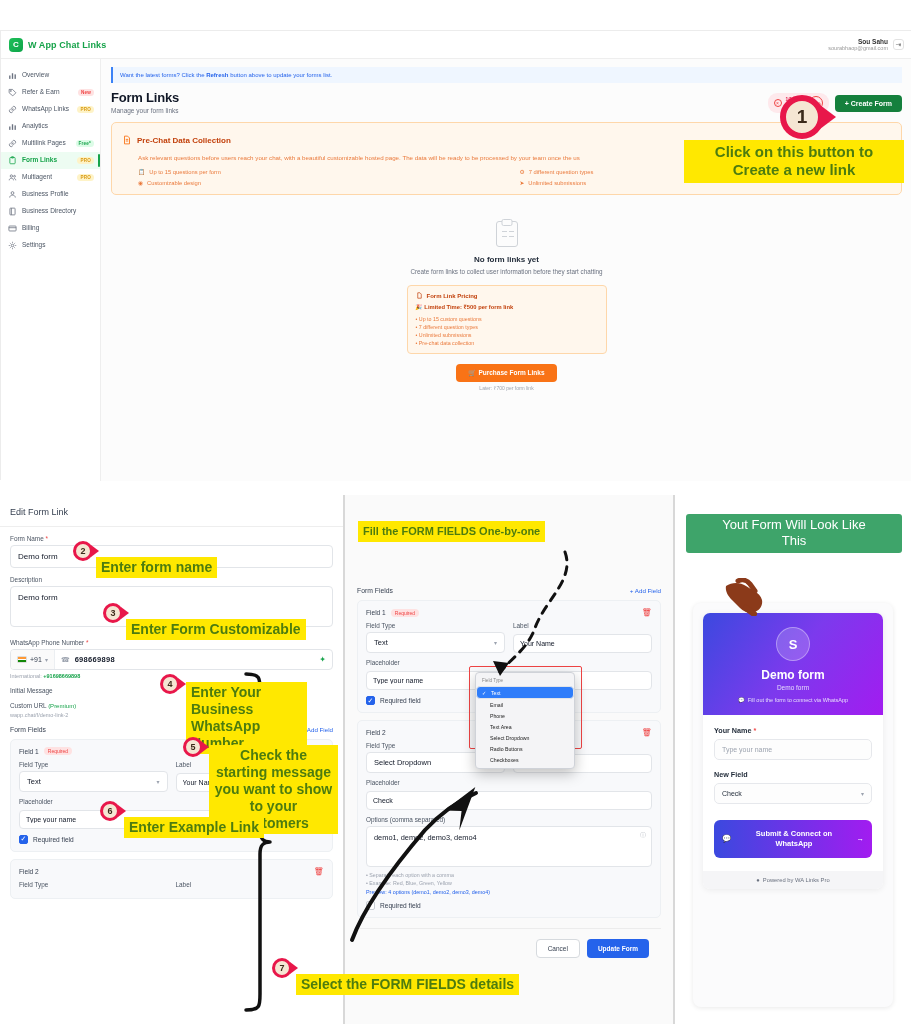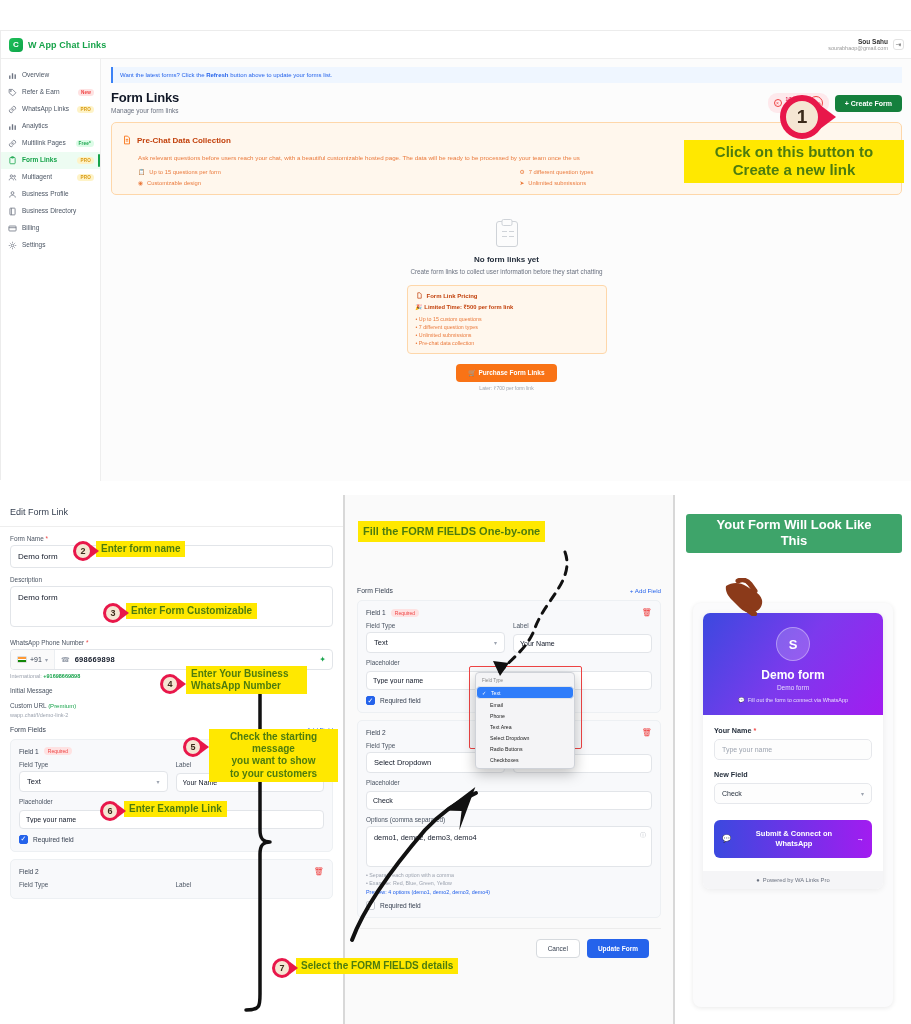--- a/index.html
+++ b/index.html
@@ -198,33 +198,33 @@
      font-size:7.5px; font-weight:bold; text-align:center; line-height:1.3; }
   .pv-submit .mid { flex:1; }
   .pv-foot { background:#f5f5f7; padding:6px; text-align:center; font-size:5.8px; color:#6b7280;
      display:flex; align-items:center; justify-content:center; gap:3px; }
 
   
   .hl { position:absolute; background:#ffe800; color:#4d7c0f; font-weight:bold;
      line-height:1.22; padding:2px 5px; z-index:60; }
   .hl.big { font-size:15px; padding:3px 7px; }
   .hl.mid { font-size:11px; }
-  .hl.sm { font-size:10px; }
+  .hl.sm { font-size:14px;margin-top:16px; }
   .step { position:absolute; z-index:61; width:20px; height:20px; }
   .step .circ { width:20px; height:20px; border-radius:50%; background:#f5e6d3;
      border:3px solid #e8174a; color:#3b2a1a; font-size:9px; font-weight:bold;
      display:flex; align-items:center; justify-content:center; }
   .step .tail { position:absolute; right:-6px; top:4px; width:0; height:0;
      border-top:6px solid transparent; border-bottom:6px solid transparent;
      border-left:8px solid #e8174a; }
   .step.lg { width:44px; height:44px; }
   .step.lg .circ { width:44px; height:44px; border-width:6px; font-size:19px; }
   .step.lg .tail { right:-12px; top:10px; border-top:12px solid transparent;
      border-bottom:12px solid transparent; border-left:16px solid #e8174a; }
-  .greenbox { position:absolute; background:#3ea46a; color:#fff; font-weight:bold;
+  .greenbox { position:absolute; background:#3ea46a; color:#fff; font-weight:normal;
      font-size:13px; padding:3px 14px; line-height:1.25; z-index:60; }
   svg.ann { position:absolute; z-index:55; overflow:visible; pointer-events:none; }
   .pointer-hand { position:absolute; z-index:62; }
 </style>
 </head>
 <body>
 
 <div id="page">
 
   <div id="app-shell">

